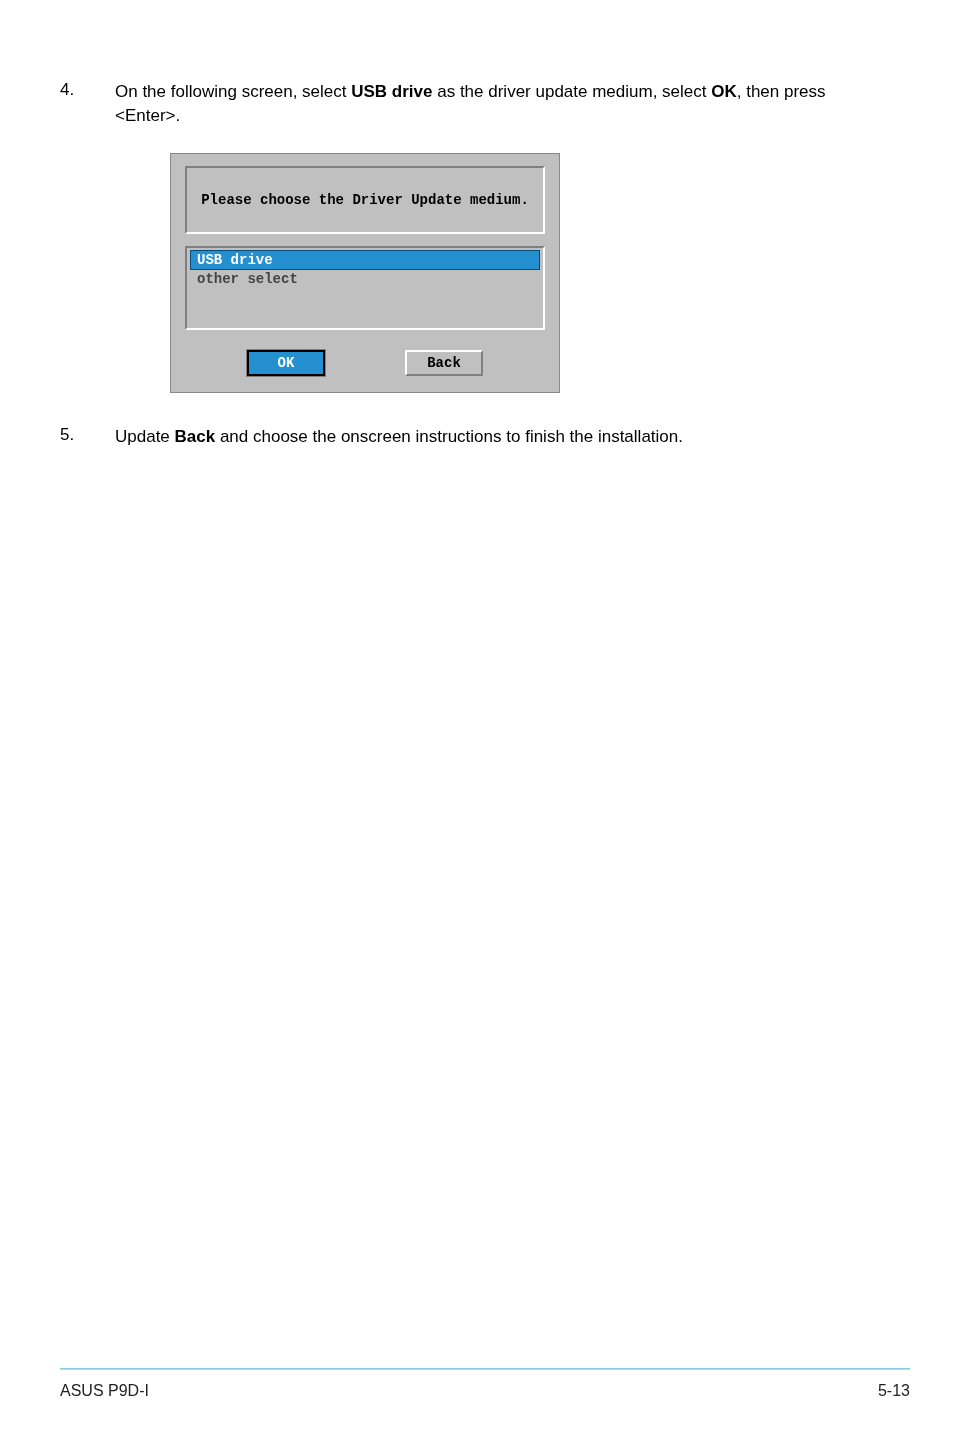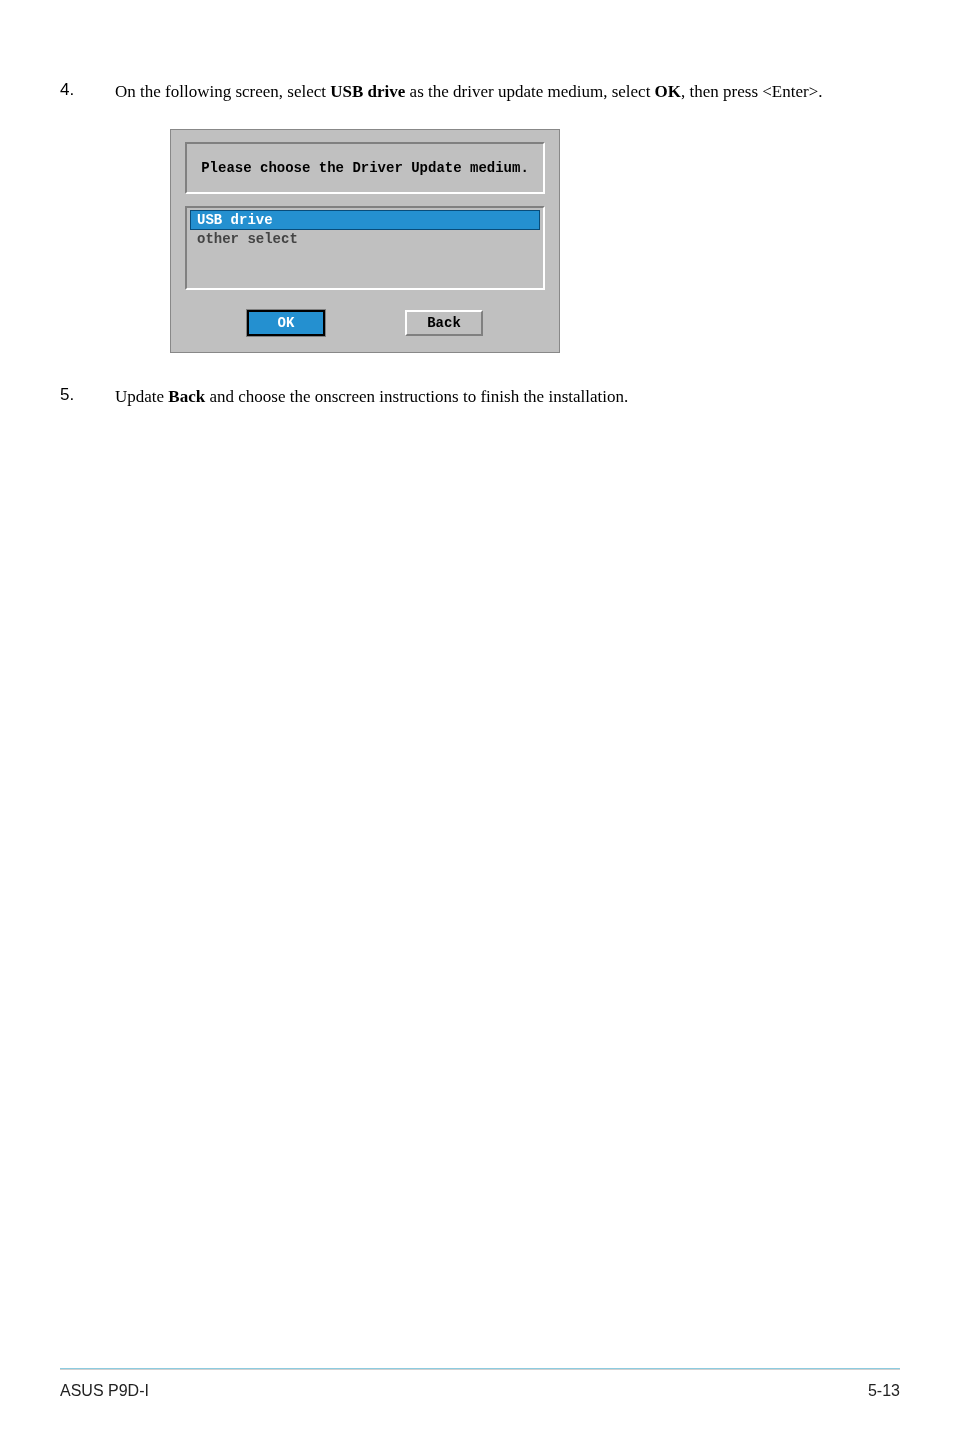--- a/index.html
+++ b/index.html
@@ -22,39 +22,38 @@
     .step-num {
       width: 55px;
       font-size: 17px;
       color: #000;
       flex-shrink: 0;
     }
     .step-text {
       font-size: 17px;
       color: #000;
       line-height: 1.4;
-      font-family: Liberation Serif, serif;
     }
     .dialog-wrapper {
       margin-left: 110px;
       margin-top: 25px;
       margin-bottom: 32px;
       width: 390px;
     }
     .dialog {
       background: #c0c0c0;
       border: 1px solid #888;
       padding: 12px 14px 16px 14px;
     }
     .title-inset {
       border-top: 2px solid #808080;
       border-left: 2px solid #808080;
       border-right: 2px solid #fff;
       border-bottom: 2px solid #fff;
-      padding: 16px 10px;
+      padding: 24px 10px;
       margin-bottom: 12px;
     }
     .title-text {
       font-family: "Courier New", monospace;
       font-weight: bold;
       font-size: 14px;
       text-align: center;
       color: #000;
     }
     .list-inset {
@@ -110,21 +109,21 @@
     .btn.focused {
       border-top: 2px solid #000;
       border-left: 2px solid #000;
       border-right: 2px solid #000;
       border-bottom: 2px solid #000;
     }
     .footer {
       position: absolute;
       bottom: 38px;
       left: 60px;
-      right: 54px;
+      right: 44px;
     }
     .footer-line {
       height: 2px;
       background: linear-gradient(to bottom, #a0d8e8 0%, #a0d8e8 50%, #ccc 50%, #ccc 100%);
       margin-bottom: 12px;
       border-top: 1px solid #8ccce0;
       border-bottom: 1px solid #d0d0d0;
     }
     .footer-row {
       display: flex;

